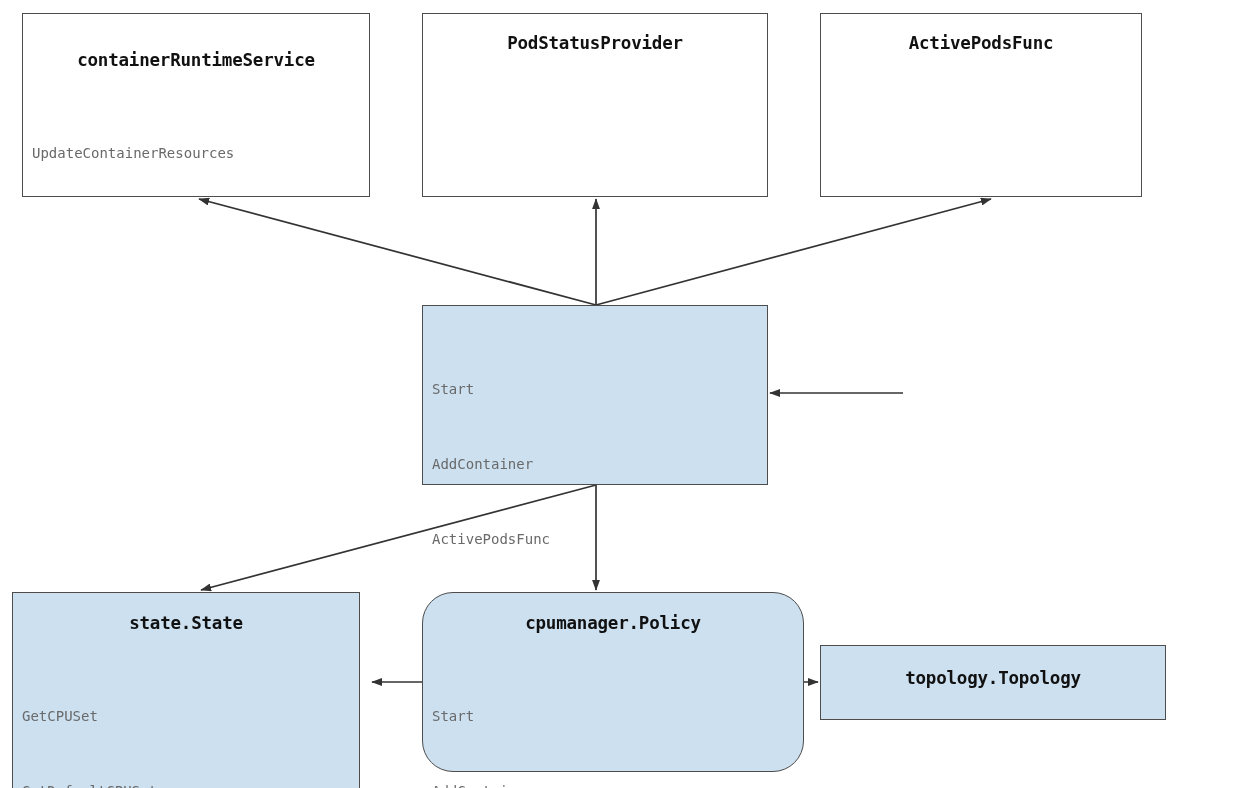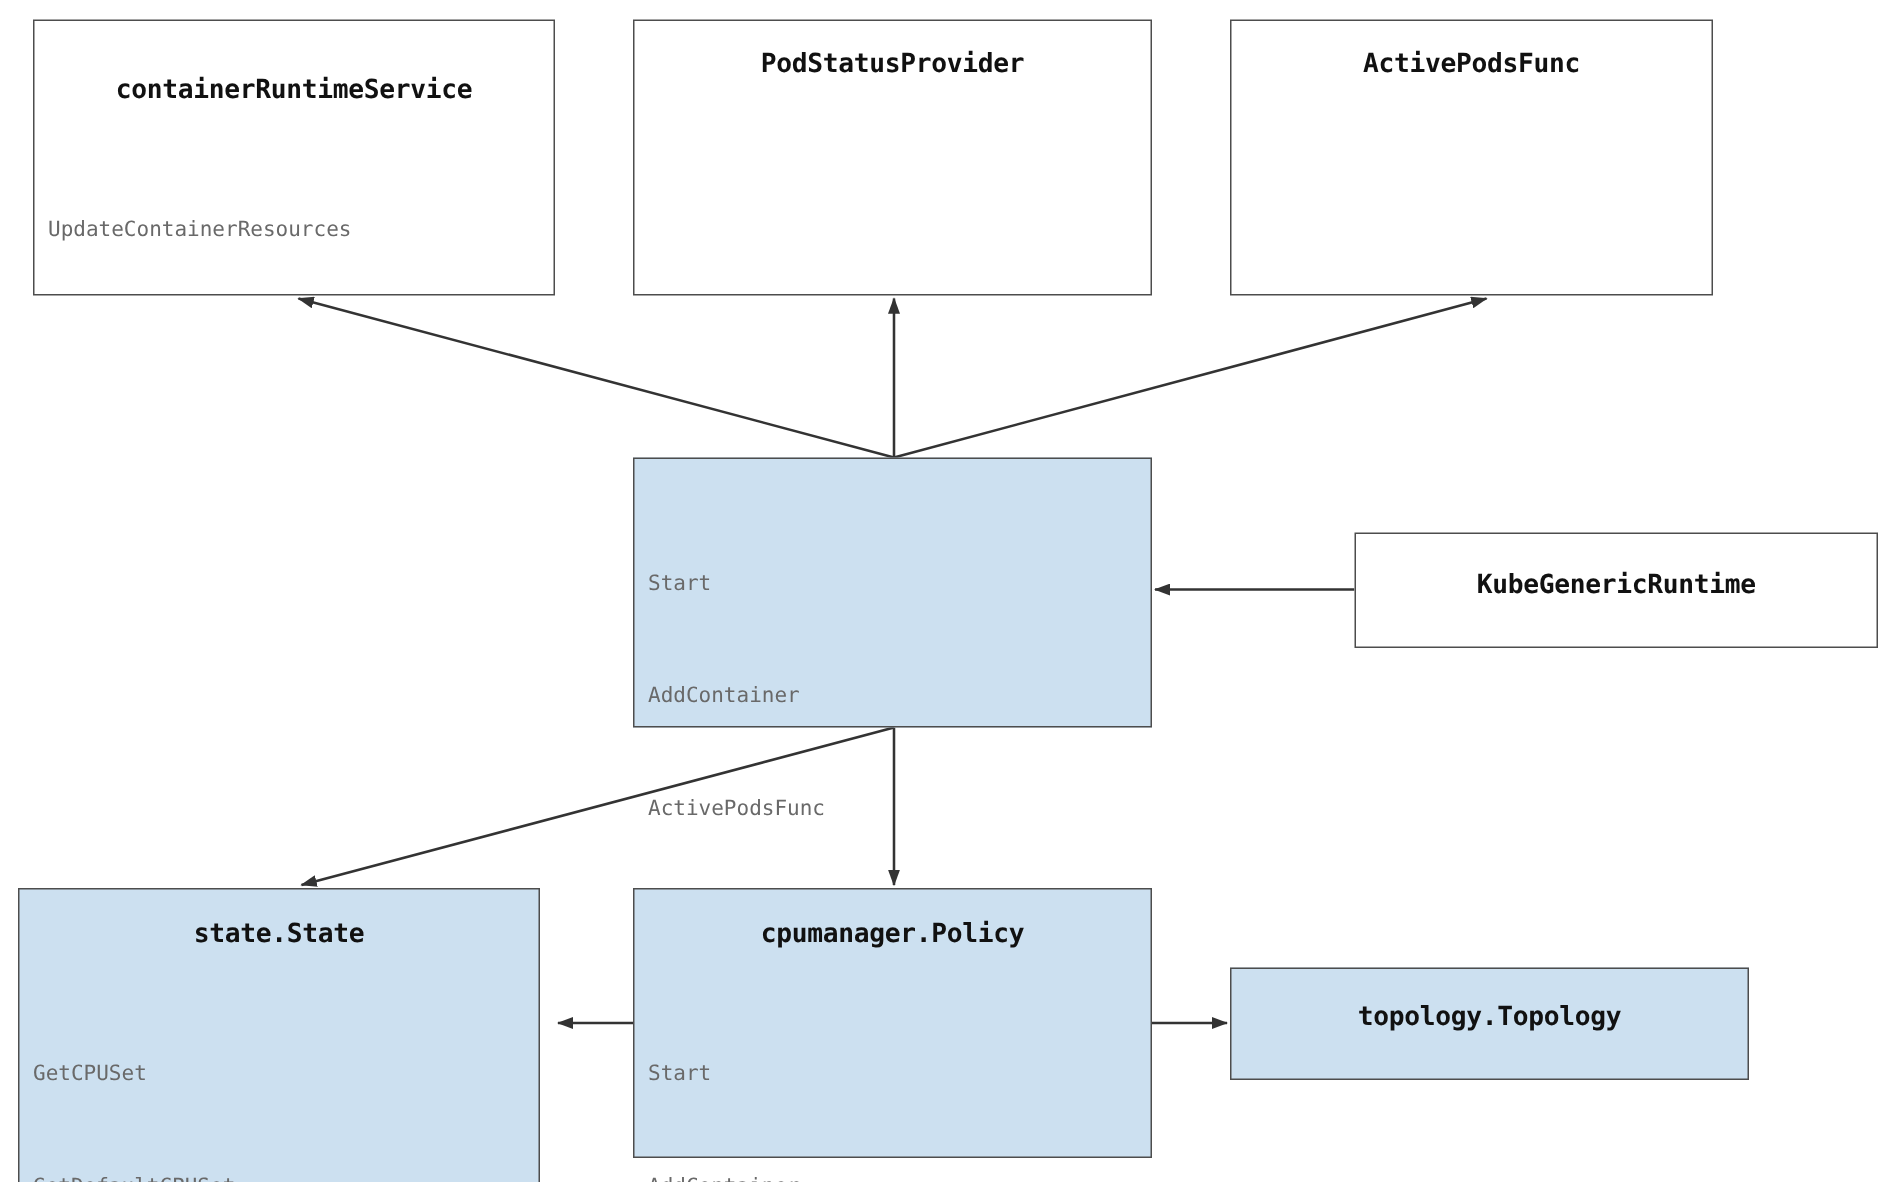--- a/index.html
+++ b/index.html
@@ -58,21 +58,21 @@
     display: block;
   }
 
   
   #node-containerruntimeservice { left: 22px;  top: 13px;  width: 348px; height: 184px; }
   #node-podstatusprovider       { left: 422px; top: 13px;  width: 346px; height: 184px; }
   #node-activepodsfunc          { left: 820px; top: 13px;  width: 322px; height: 184px; }
   #node-cpumanager-manager      { left: 422px; top: 305px; width: 346px; height: 180px; }
   #node-kubegenericruntime      { left: 903px; top: 355px; width: 349px; height: 77px;  }
   #node-state-state             { left: 12px;  top: 592px; width: 348px; height: 212px; }
-  #node-cpumanager-policy       { left: 422px; top: 592px; width: 346px; height: 180px; }
+  #node-cpumanager-policy       { left: 422px; top: 592px; width: 382px; height: 180px; border-radius: 31px; }
   #node-topology-topology       { left: 820px; top: 645px; width: 346px; height: 75px;  }
 
   #node-containerruntimeservice .node-title { margin-top: 36px; }
   #node-containerruntimeservice .node-methods { margin-top: 21px; margin-left: 9px; }
 
   #node-podstatusprovider .node-title { margin-top: 19px; }
   #node-activepodsfunc .node-title    { margin-top: 19px; }
 
   #node-cpumanager-manager .node-title   { margin-top: 20px; }
   #node-cpumanager-manager .node-methods { margin-top: 21px; margin-left: 9px; }
@@ -133,23 +133,20 @@
 
   <div class="node filled" id="node-cpumanager-manager">
     <span class="node-methods">
       <span class="m">Start</span>
       <span class="m">AddContainer</span>
       <span class="m">ActivePodsFunc</span>
       <span class="m">State</span>
     </span>
   </div>
 
-  <div class="node" id="node-kubegenericruntime">
-    <span class="node-title">KubeGenericRuntime</span>
-  </div>
 
   <div class="node filled" id="node-state-state">
     <span class="node-title">state.State</span>
     <span class="node-methods">
       <span class="m">GetCPUSet</span>
       <span class="m">GetDefaultCPUSet</span>
       
       
     </span>
   </div>

